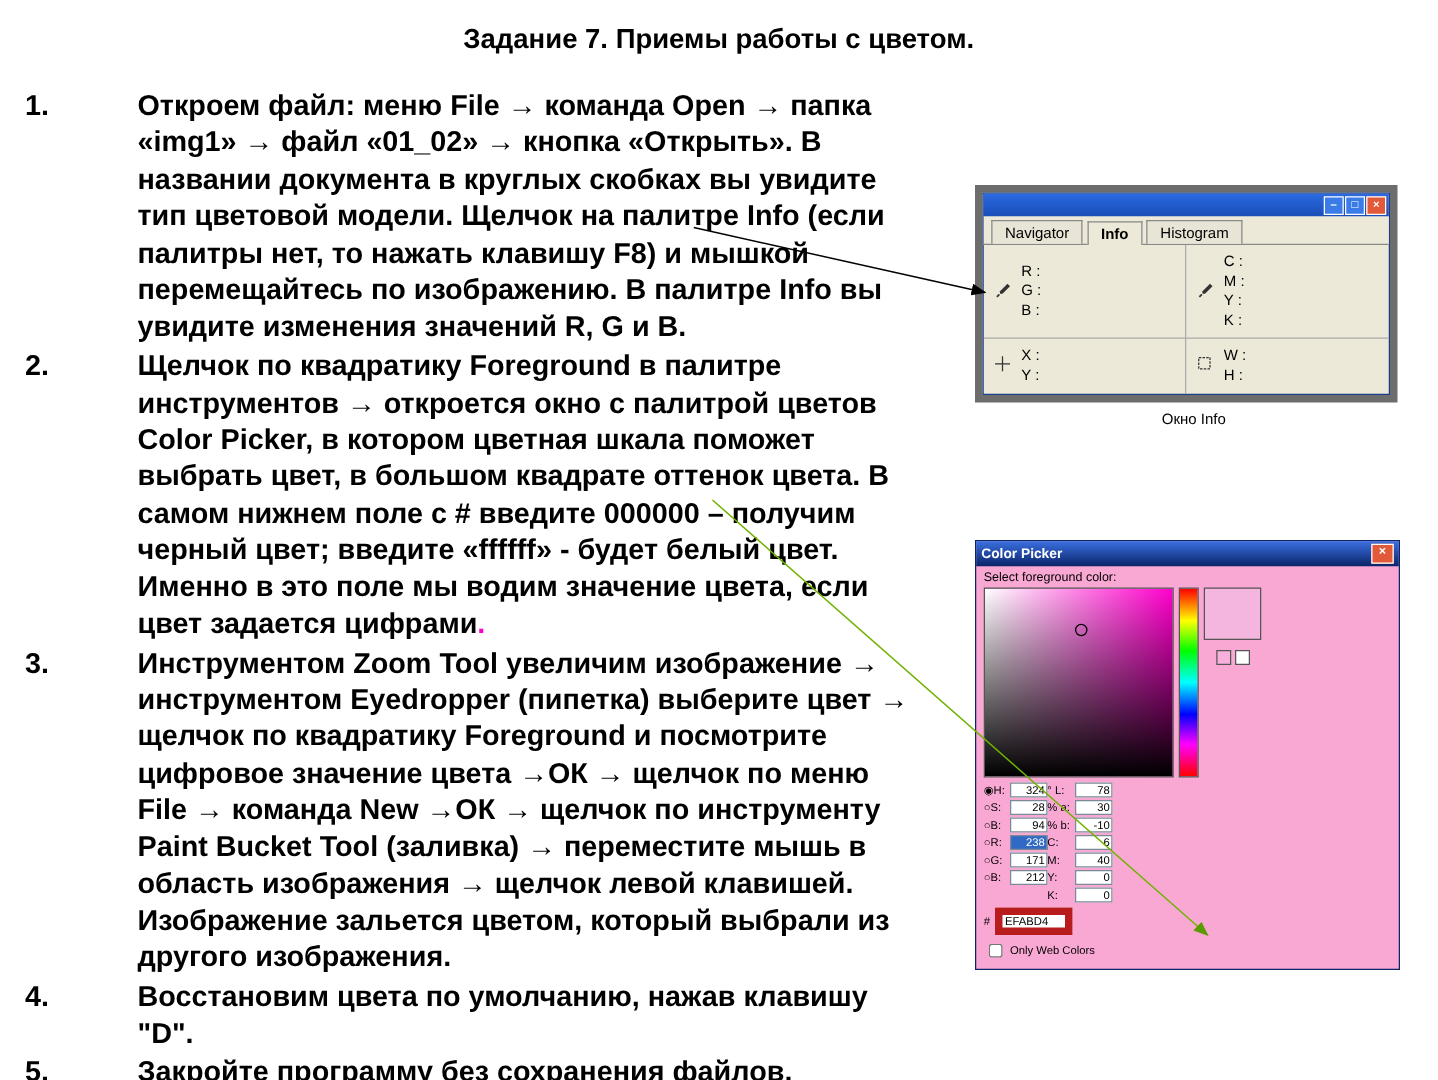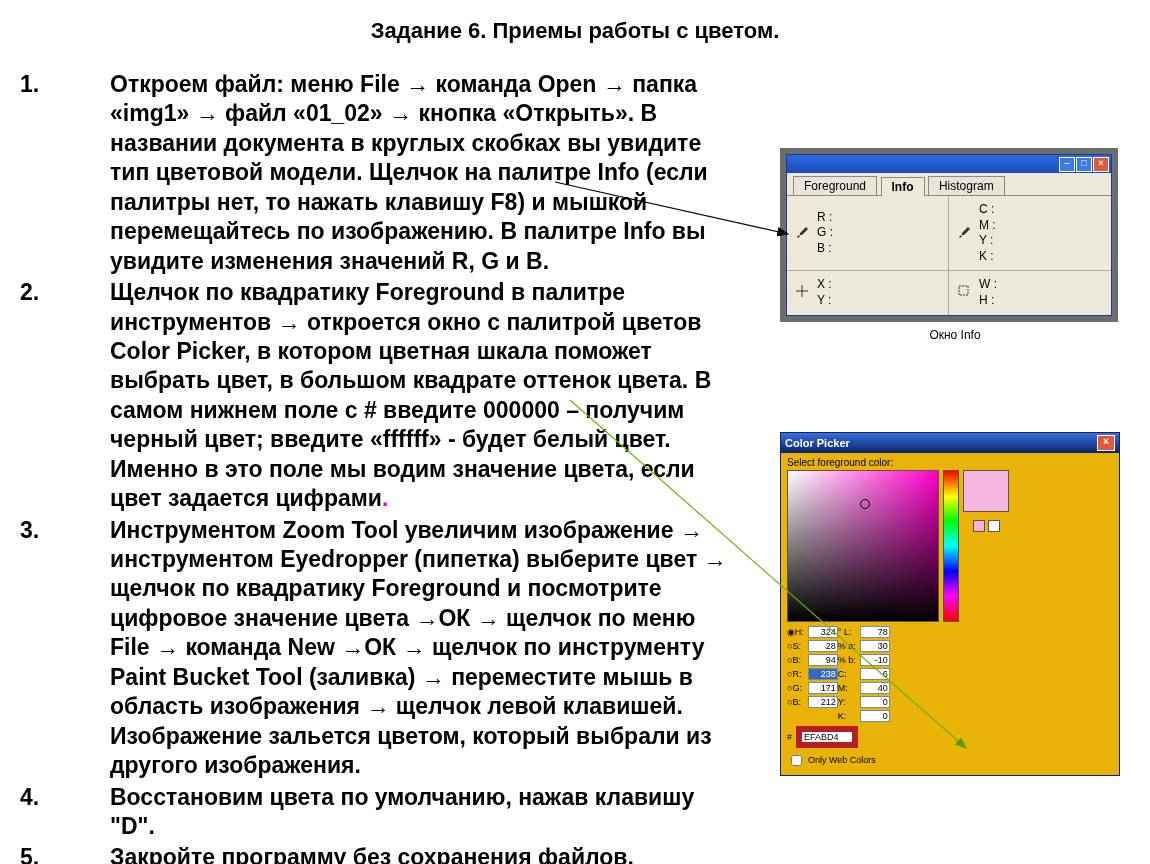--- a/index.html
+++ b/index.html
@@ -129,21 +129,21 @@
     width:14px;height:14px;
   }
   .eyedrop svg,.plus svg,.crop svg{display:block;}
   
   .picker-win{
     margin-top:90px;
     width:338px;
     border:1px solid #0a246a;
     font-family:Tahoma,Arial,sans-serif;
     font-size:10px;
-    background:#eab308;
+    background:#f9a8d4;
   }
   .picker-titlebar{
     height:20px;
     background:linear-gradient(#3a6fdf,#0a246a);
     color:#fff;
     font-size:11px;
     font-weight:bold;
     padding:0 4px;
     display:flex;
     align-items:center;
@@ -217,21 +217,21 @@
   .hex-row{margin-top:4px;display:flex;align-items:center;gap:4px;font-size:9px;}
   .hex-row input{width:46px;font-size:9px;border:6px solid #b91c1c;padding:0 2px;}
   .owc{margin-top:4px;font-size:9px;display:flex;align-items:center;gap:3px;}
   .owc input{width:11px;height:11px;}
   
   .arrow{position:absolute;pointer-events:none;}
 </style>
 </head>
 <body>
 
-<div class="title">Задание 6.  Приемы работы с цветом.</div>
+<div class="title">Задание 7.  Приемы работы с цветом.</div>
 
 <div class="content">
   <ol class="steps">
     <li><span>Откроем файл: меню File → команда Open → папка «img1» → файл «01_02» → кнопка «Открыть».  В названии документа в круглых скобках вы увидите тип цветовой модели. Щелчок на палитре Info (если палитры нет, то нажать клавишу F8) и мышкой перемещайтесь по изображению. В палитре Info вы увидите изменения значений R, G  и B.</span></li>
     <li><span>Щелчок по квадратику Foreground в палитре инструментов → откроется окно с палитрой цветов Color Picker, в котором цветная шкала поможет выбрать цвет, в большом квадрате оттенок цвета.   В самом нижнем поле с # введите 000000 – получим черный цвет; введите «ffffff» - будет белый цвет. Именно в это поле мы водим значение цвета, если цвет задается цифрами</span><span class="pink">.</span></li>
     <li><span>Инструментом Zoom Tool увеличим изображение → инструментом Eyedropper (пипетка) выберите цвет → щелчок по квадратику Foreground и посмотрите цифровое значение цвета →ОК → щелчок по меню File → команда New →ОК → щелчок по инструменту Paint Bucket Tool (заливка) → переместите мышь в область изображения → щелчок левой клавишей. Изображение зальется цветом, который выбрали из другого изображения.</span></li>
     <li><span>Восстановим цвета по умолчанию, нажав клавишу "D".</span></li>
     <li><span>Закройте программу без сохранения файлов.</span></li>
   </ol>
 </div>
@@ -239,21 +239,21 @@
 <div class="right">
 
   <div class="info-outer">
     <div class="info-win">
       <div class="info-titlebar">
         <div class="win-btn win-min">–</div>
         <div class="win-btn win-max">□</div>
         <div class="win-btn win-close">×</div>
       </div>
       <div class="info-tabs">
-        <span class="tab">Foreground</span>
+        <span class="tab">Navigator</span>
         <span class="tab active">Info</span>
         <span class="tab">Histogram</span>
       </div>
       <div class="info-body">
         <div class="info-cell">
           <span class="eyedrop">
             <svg width="14" height="14" viewBox="0 0 14 14">
                 <path d="M11 1 13 3 7 9 5 9 5 7z" fill="#333"></path>
                 <path d="M4 9 2 11 3 12 5 10z" fill="#333"></path>
               </svg>

